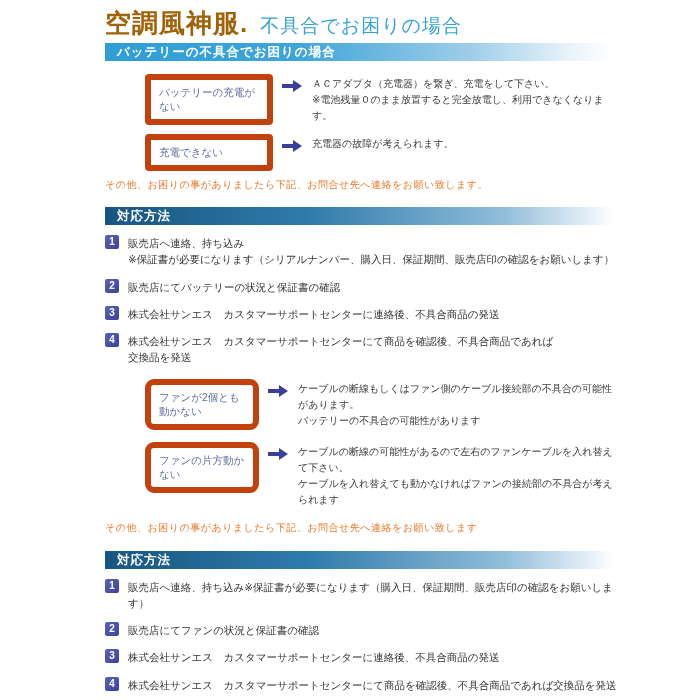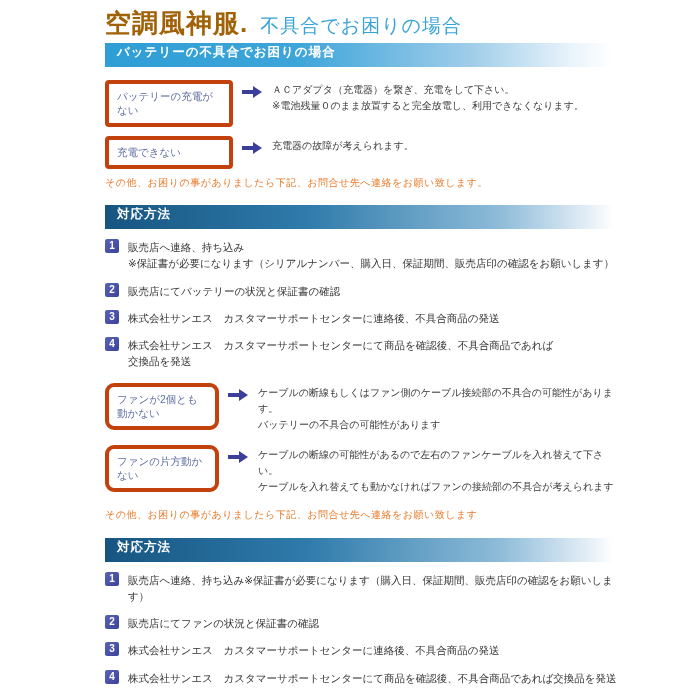--- a/index.html
+++ b/index.html
@@ -9,29 +9,29 @@
     -webkit-font-smoothing:antialiased;
   }
   .content{position:absolute;left:105px;top:6px;width:512px;}
 
   
   .title-row{display:flex;align-items:baseline;height:34px;}
   .logo{font-size:26px;font-weight:bold;color:#a16207;letter-spacing:1px;}
   .subtitle{font-size:19px;color:#36a2d6;margin-left:12px;letter-spacing:1px;}
 
   
-  .bar{height:24px;line-height:18px;padding-left:12px;color:#fff;
+  .bar{height:18px;line-height:18px;padding-left:12px;color:#fff;
        font-size:12.5px;font-weight:bold;letter-spacing:1px;width:508px;box-sizing:border-box;}
   .bar-light{background:linear-gradient(90deg,#2e9ed5 0%,#3ea5d9 38%,#9fcde9 72%,#eaf4fb 92%,#ffffff 100%);}
   .bar-dark{background:linear-gradient(90deg,#175581 0%,#2f7bab 40%,#8fbcd9 78%,#e8f1f8 96%,#ffffff 100%);}
 
   
   .flow{display:flex;align-items:flex-start;}
-  .flow-box{box-sizing:border-box;border:4px solid #c2410c;border-radius:4px;background:#fff;
-            color:#5d6da0;font-size:10.5px;padding:6px 8px 5px;flex:0 0 auto;}
+  .flow-box{box-sizing:border-box;border:6px solid #c2410c;border-radius:4px;background:#fff;
+            color:#5d6da0;font-size:10.5px;padding:6px 8px 5px;flex:0 0 auto;margin-left:40px;}
   .w-batt{width:128px;}
   .w-fan{width:114px;border-radius:9px;}
   .arrow{position:relative;width:21px;height:12px;flex:0 0 auto;margin:6px 9px 0 9px;}
   .arrow .stem{position:absolute;left:0;top:4px;width:11px;height:4px;background:#3b3f99;}
   .arrow .head{position:absolute;left:11px;top:0;width:0;height:0;
                border-left:9px solid #3b3f99;border-top:6px solid transparent;border-bottom:6px solid transparent;}
   .flow-text{font-size:10px;color:#3a3a3a;line-height:1.6;padding-top:2px;}
 
   
   .note{font-size:10px;font-weight:normal;color:#e87928;letter-spacing:.5px;}

